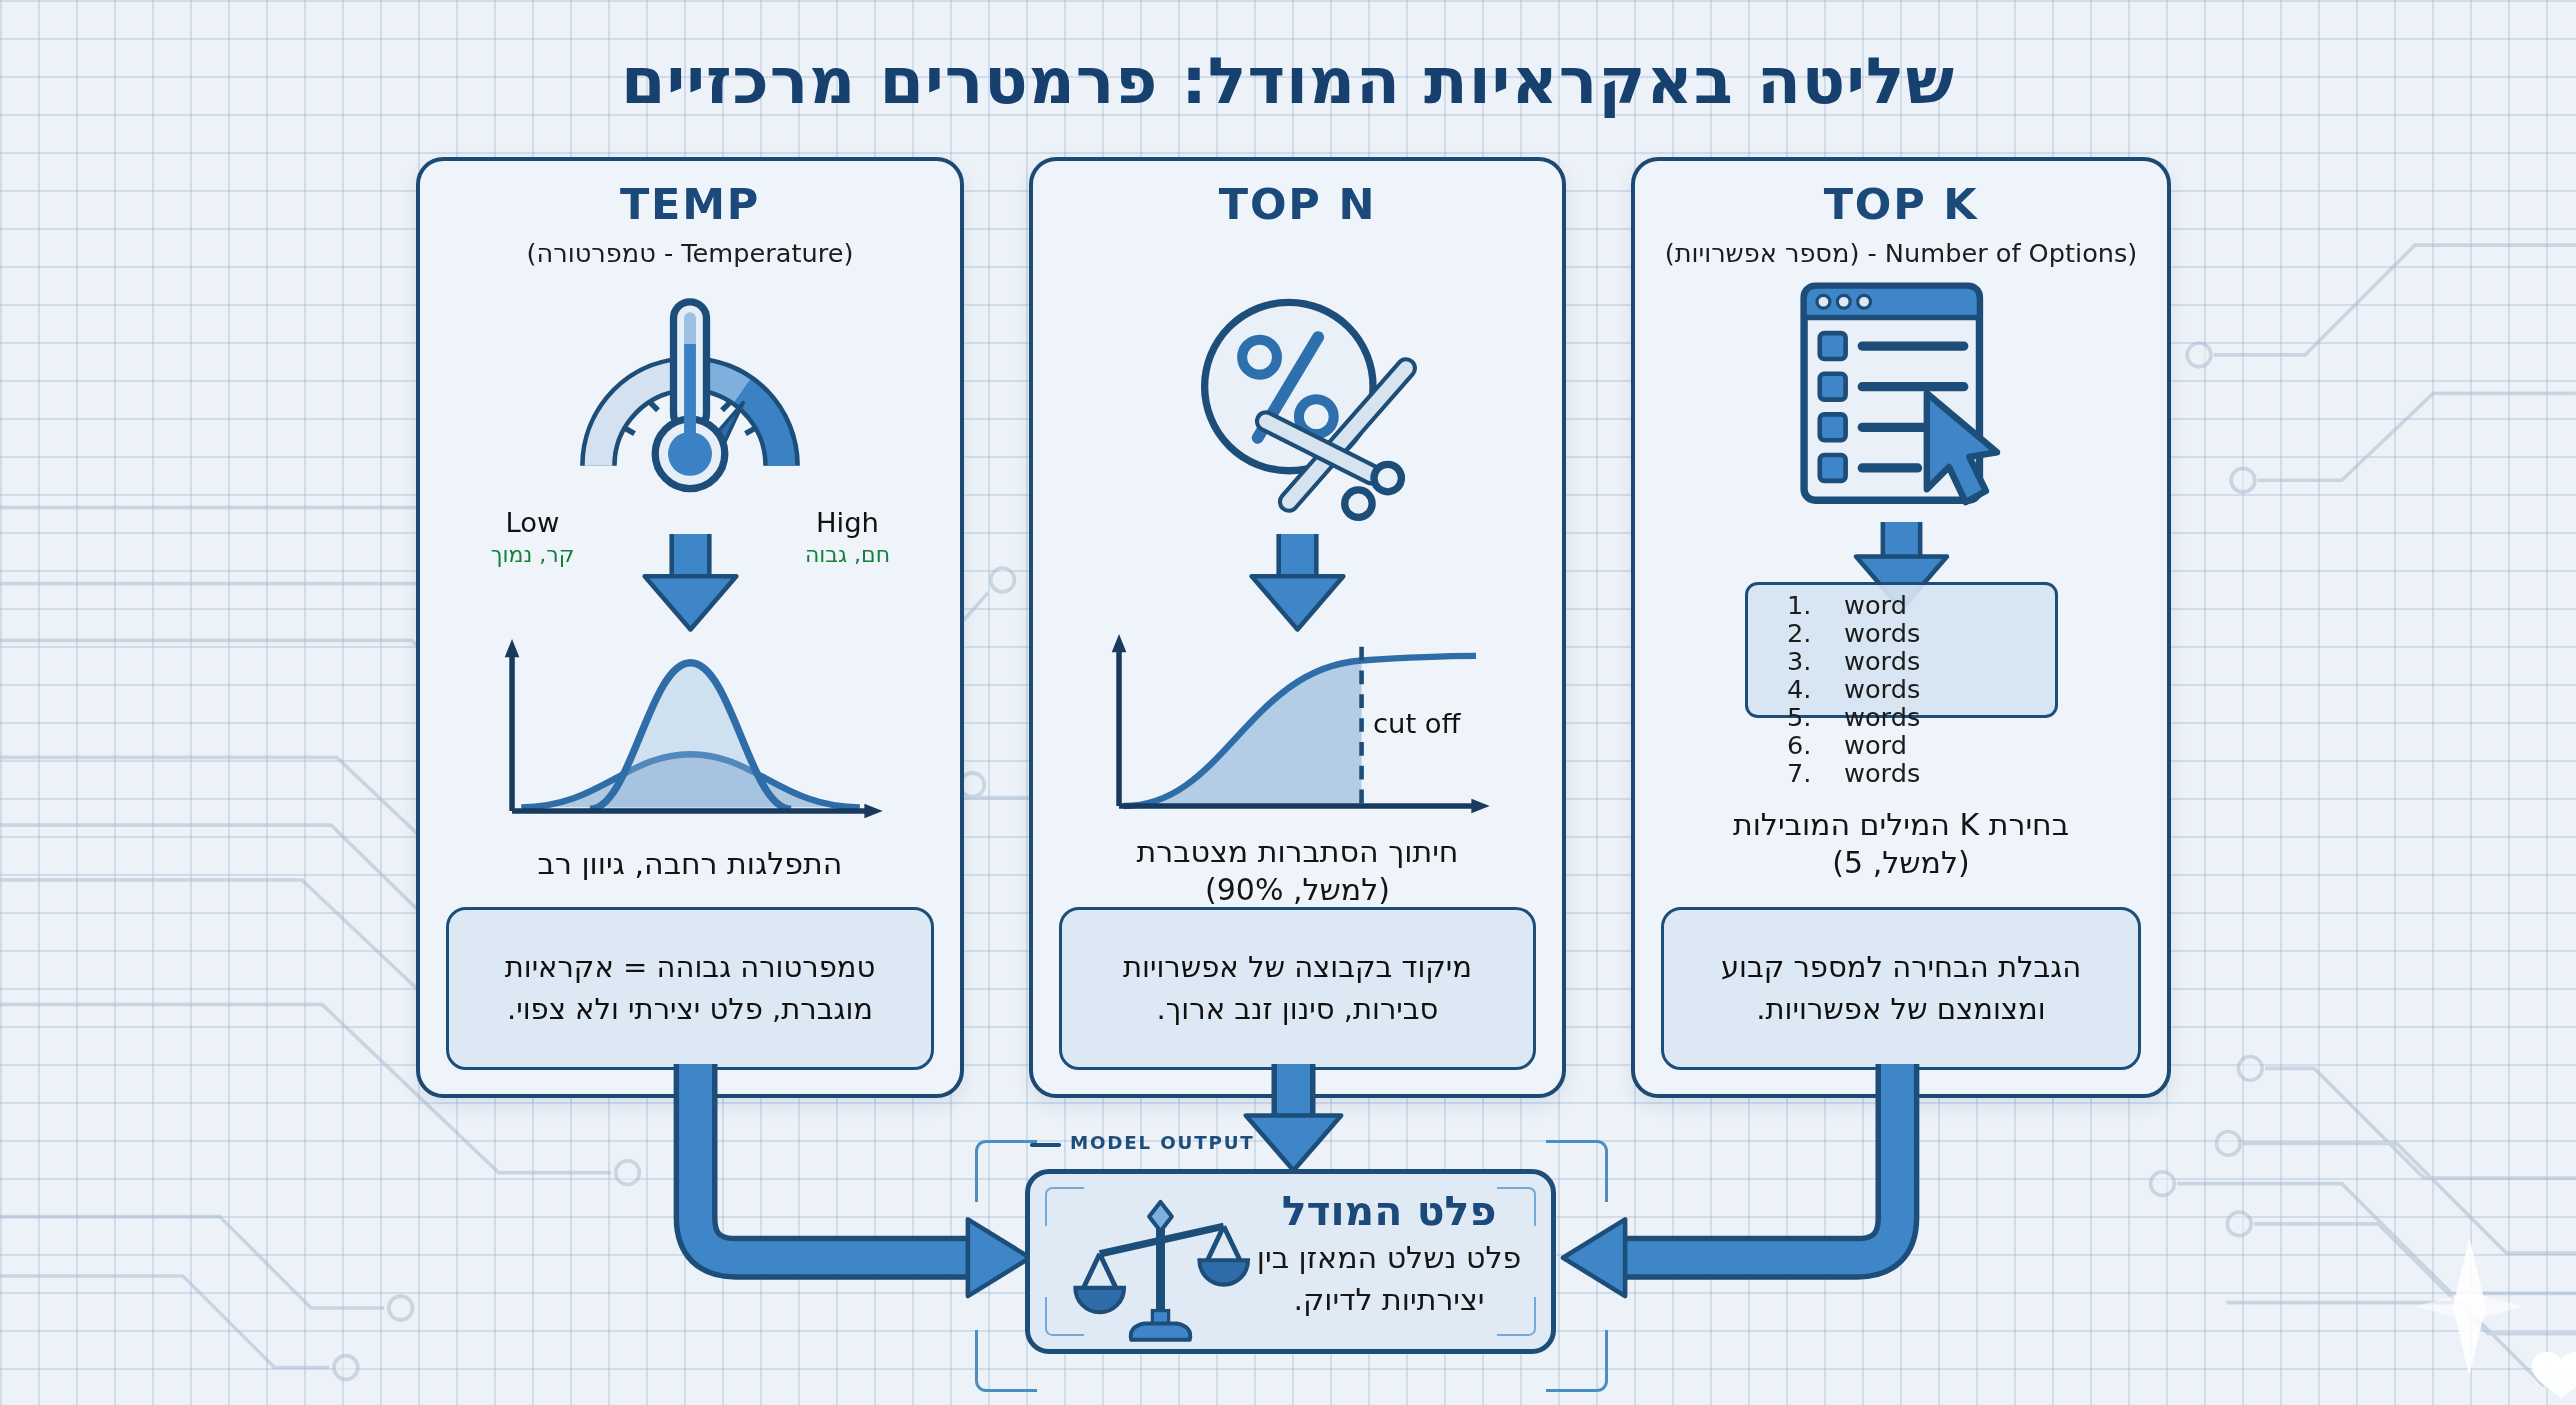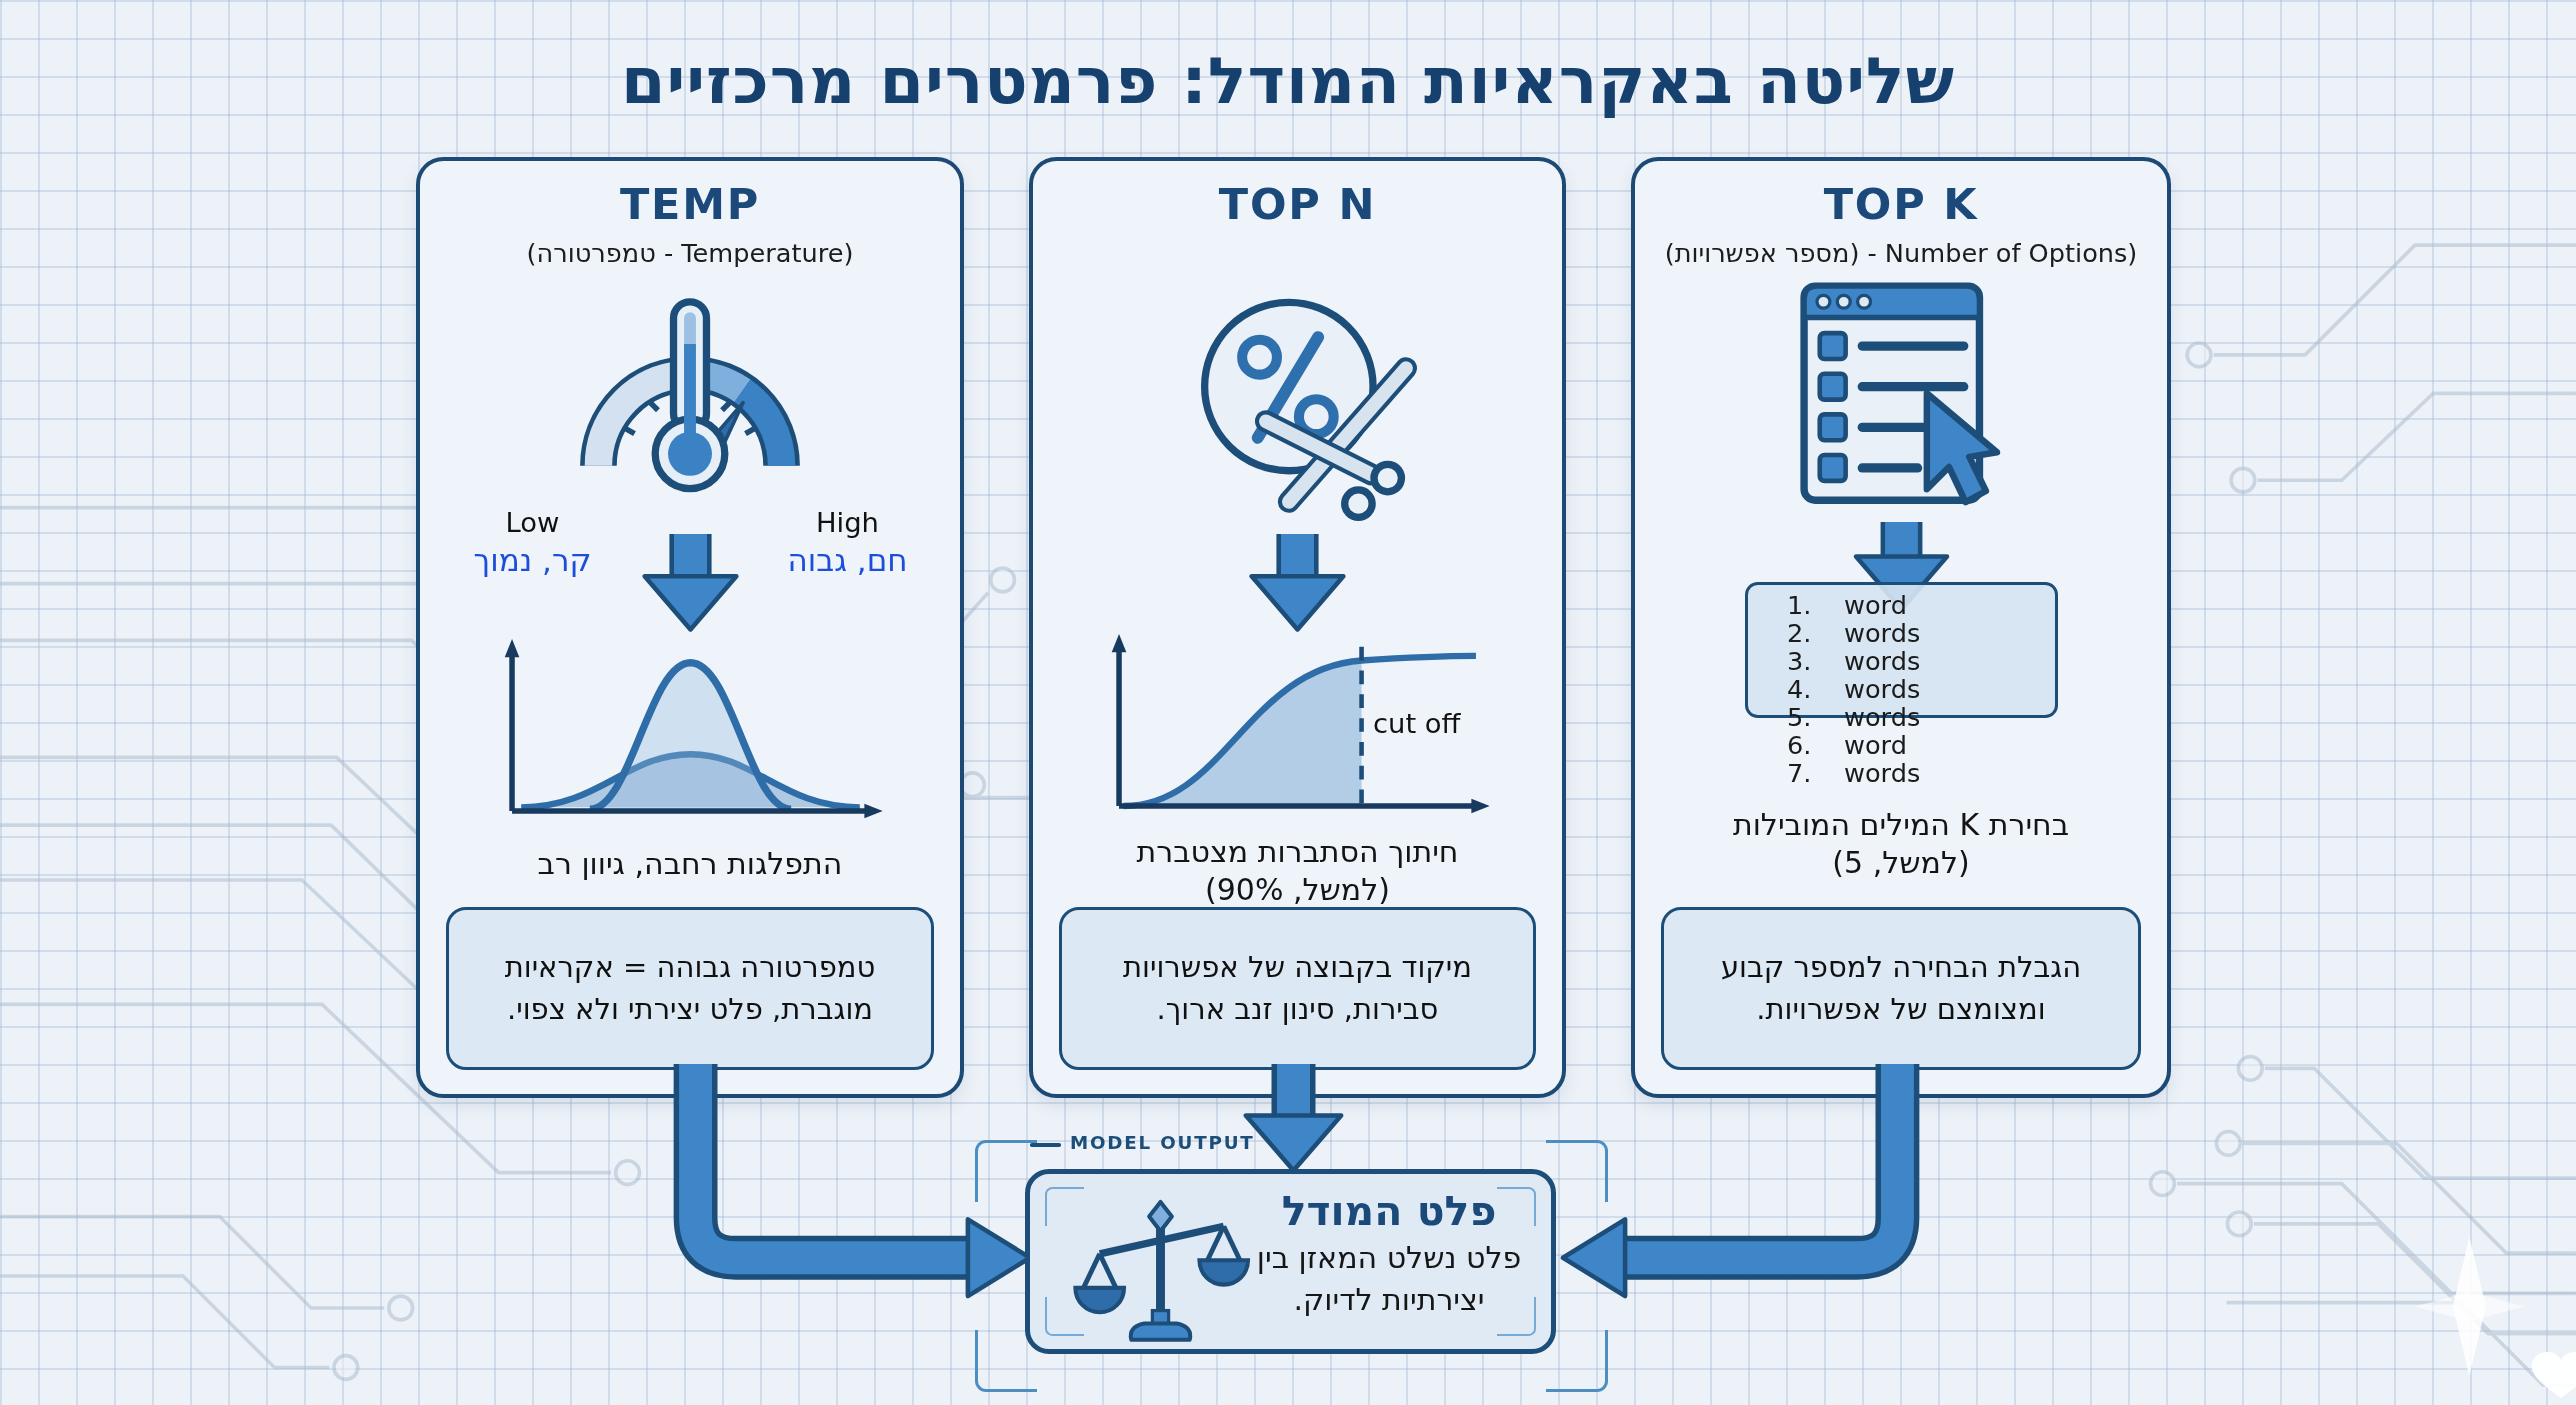--- a/index.html
+++ b/index.html
@@ -29,21 +29,21 @@
   .arrowwrap{position:absolute;left:0;width:100%;display:flex;justify-content:center;}
   .chartwrap{position:absolute;left:0;width:100%;display:flex;justify-content:center;}
   .caption{position:absolute;left:0;width:100%;text-align:center;
     font-size:30px;color:#141414;line-height:38px;}
   .note{position:absolute;left:25.6px;right:25.6px;top:746px;height:163px;
     background:#dce8f3;border:3.7px solid #1d4e79;border-radius:20px;
     display:flex;align-items:center;justify-content:center;text-align:center;
     font-size:29px;line-height:1.42;color:#101010;padding:0 24px;box-sizing:border-box;}
   .glabel{position:absolute;width:137px;text-align:center;}
   .glabel .en{font-size:27.4px;font-weight:400;color:#111;display:block;}
-  .glabel .he{font-size:31px;color:#1d4ed8;display:block;margin-top:3.7px;}
+  .glabel .he{font-size:22px;color:#15803d;display:block;margin-top:3.7px;}
   .cutoff{position:absolute;font-size:27.4px;font-weight:500;color:#111;}
   
   .wordlist{position:absolute;left:110px;width:313px;top:430px;}
   .selbox{position:absolute;left:0;right:0;top:-9.1px;height:130px;
     border:3.7px solid #1d4e79;border-radius:12.8px;background:rgba(213,228,241,.92);}
   .wrow{position:relative;display:flex;height:28px;align-items:center;padding-left:42px;}
   .wnum{width:57px;font-size:25.6px;color:#1b1b1b;}
   .wtxt{font-size:25.6px;color:#1b1b1b;}
   
   .obox{position:absolute;left:1025px;top:1169px;width:531px;height:185px;

